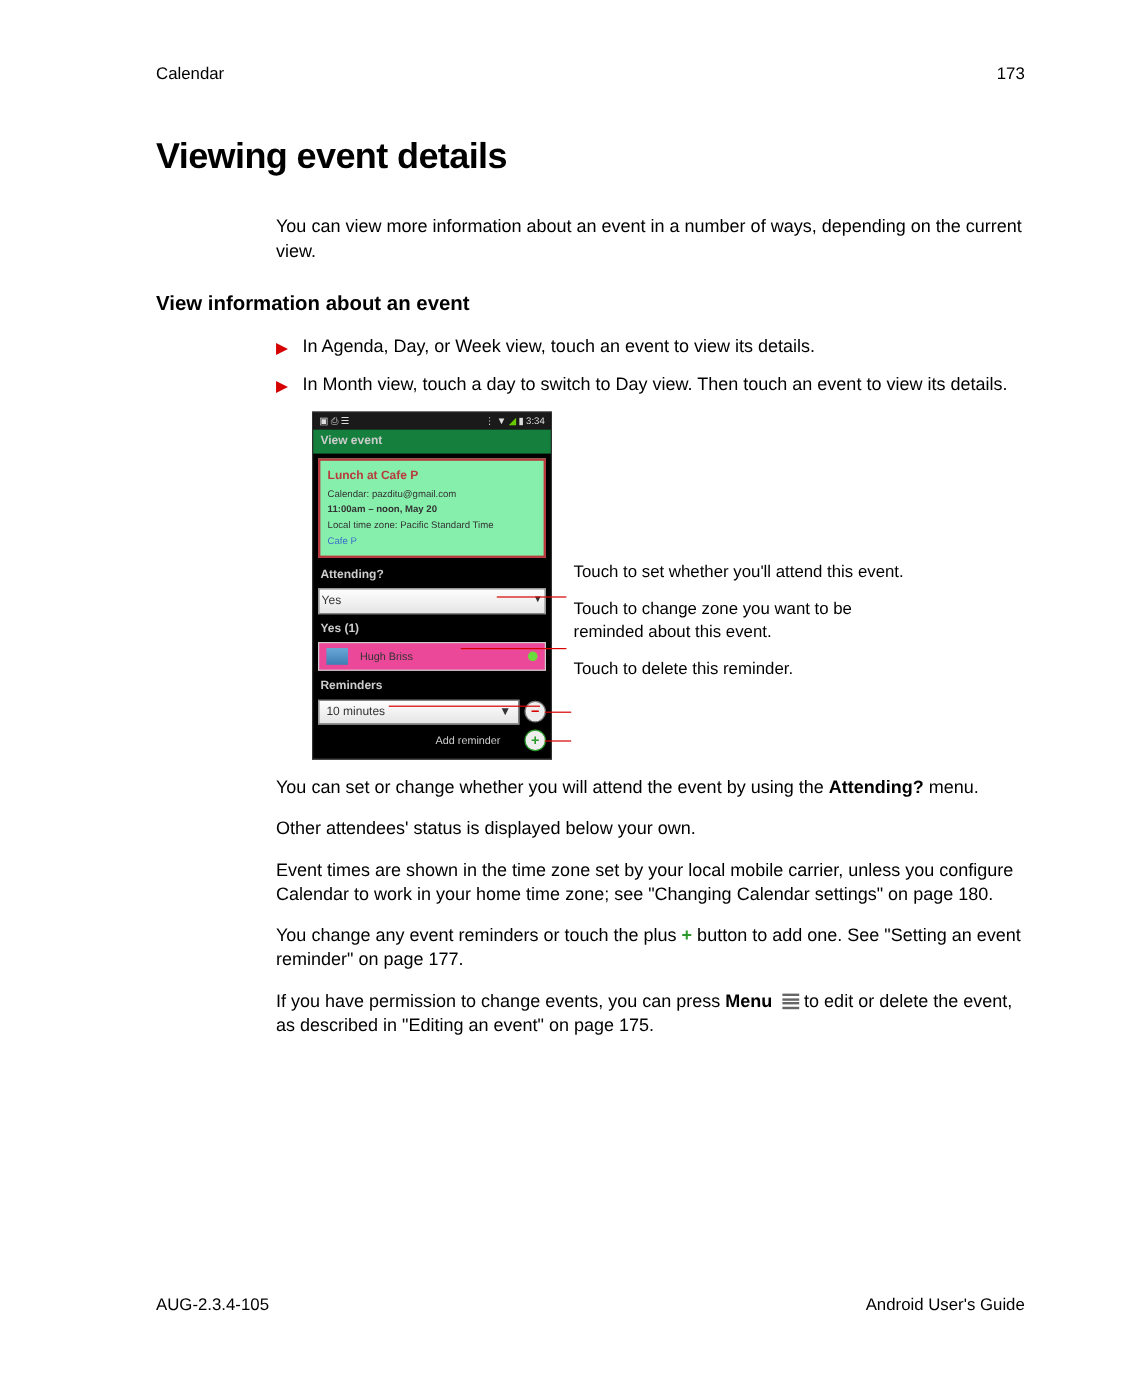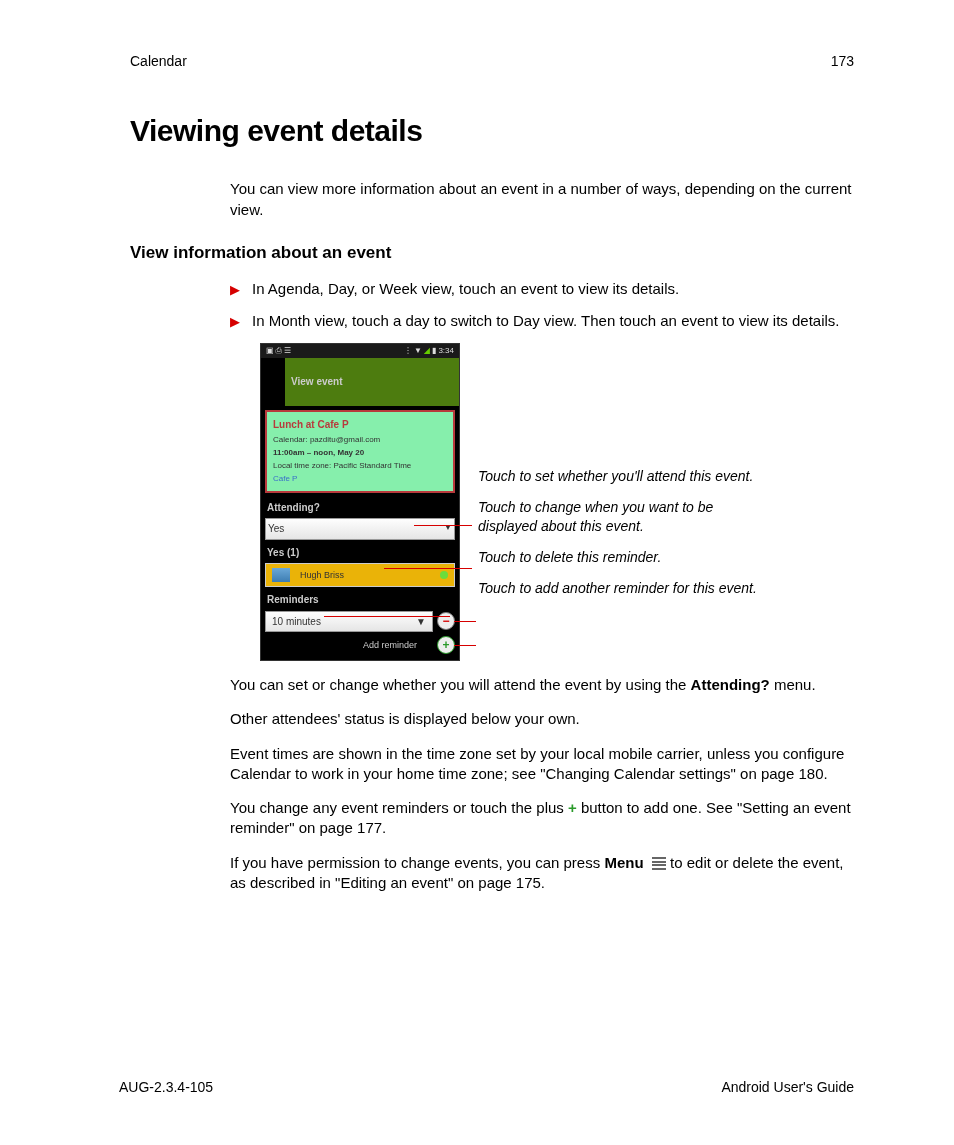--- a/index.html
+++ b/index.html
@@ -21,56 +21,56 @@
   .bullet-row { display: flex; margin-left: 100px; margin-bottom: 12px; align-items: flex-start; }
   .triangle { color: #d60000; margin-right: 12px; font-size: 13px; margin-top: 2px; }
   .body-block { margin-left: 100px; margin-bottom: 14px; }
   .figure-area { margin-left: 130px; margin-top: 8px; margin-bottom: 14px; display: flex; align-items: flex-start; }
   .phone {
     width: 200px; background: #000; padding-bottom: 4px; font-size: 10px; color: #ddd;
     border: 1px solid #333; position: relative;
   }
   .status-bar { height: 14px; background: #1a1a1a; display: flex; justify-content: space-between; align-items: center; padding: 0 4px; font-size: 8px; }
   .status-left span, .status-right span { margin: 0 1px; }
-  .view-event-bar { background: #4d7c0f; color: #ccc; padding: 17px 6px; font-size: 10px; font-weight: 600; margin-left: 24px; }
+  .view-event-bar { background: #15803d; color: #ccc; padding: 3px 6px; font-size: 10px; font-weight: 600; }
   .event-card {
     background: #86efac; margin: 4px; border: 2px solid #b83a3c; padding: 6px; color: #333;
   }
   .event-card .etitle { color: #b83a3c; font-weight: 700; font-size: 10px; margin-bottom: 4px; }
   .event-card .erow { font-size: 8px; margin-bottom: 2px; }
   .event-card .eloc { color: #3a6fc9; font-size: 8px; }
   .section-label { color: #ccc; padding: 4px 6px 2px 6px; font-size: 10px; font-weight: 600; }
   .dropdown {
     background: linear-gradient(#fefefe,#e5e5e5); color: #333; margin: 2px 4px; padding: 3px 2px;
     display: flex; justify-content: space-between; align-items: center; border: 1px solid #999; font-size: 10px;
     position: relative;
     text-align: right;
   }
   .dropdown .tri { font-size: 8px; }
   .attendee-row {
-    background: #eab308; color: #333; margin: 2px 4px; padding: 4px 6px;
+    background: #ec4899; color: #333; margin: 2px 4px; padding: 4px 6px;
     display: flex; align-items: center; font-size: 9px; border: 1px solid #ccc; position: relative;
   }
   .avatar { width: 18px; height: 14px; background: linear-gradient(#6aa8d8,#3d7db2); margin-right: 10px; }
   .status-dot { width: 8px; height: 8px; border-radius: 50%; background: #6bdc3c; margin-left: auto; }
   .reminder-row { display: flex; align-items: center; margin: 2px 4px; gap: 4px; }
   .reminder-drop { flex: 1; background: linear-gradient(#fefefe,#e5e5e5); color:#333; border:1px solid #999; padding:3px 6px; display:flex; justify-content:space-between; font-size:10px; position:relative;}
   .icon-btn { width: 18px; height: 18px; border-radius: 50%; border: 1px solid #777; background:#eee; display:flex; align-items:center; justify-content:center; font-size:12px; font-weight:700; position:relative;}
   .minus-icon { color:#d60000; }
   .plus-icon { color:#2a9a2a; }
   .add-rem-row { display:flex; justify-content:flex-end; align-items:center; margin:4px 4px 2px 4px; gap:20px; font-size:9px; color:#ccc;}
   .add-rem-row .icon-btn { border-color:#2a9a2a; }
-  .annotations { margin-left: 18px; font-size: 14px; line-height:1.35; width: 280px; font-style: italic; }
+  .annotations { margin-left: 18px; font-size: 14px; line-height:1.35; width: 280px; }
   .annot { margin-bottom: 12px; }
   .annot.a1 { margin-top: 124px; }
   .callout-line { position:absolute; height:1px; background:#d60000; right:-18px; z-index:5;}
   .plus-inline { color:#2a9a2a; font-weight:900; font-size:15px; }
   .menu-inline { display:inline-block; vertical-align:middle; }
   .menu-inline .bar { display:block; width:14px; height:2px; background:#666; margin:1.5px 0;}
-  .page-footer { position:absolute; bottom:48px; left:119px; right:100px; display:flex; justify-content:space-between; font-size:14px; }
+  .page-footer { position:absolute; bottom:48px; left:130px; right:100px; display:flex; justify-content:space-between; font-size:14px; }
 </style>
 </head>
 <body>
 
 <div class="page-header">
   <span>Calendar</span>
   <span>173</span>
 </div>
 
 <h1 class="page-title">Viewing event details</h1>
@@ -131,23 +131,22 @@
       <span>Add reminder</span>
       <div class="icon-btn">
         <span class="plus-icon">+</span>
         <div class="callout-line" style="width:22px; top:8px; right:-22px;"></div>
       </div>
     </div>
   </div>
 
   <div class="annotations">
     <div class="annot a1">Touch to set whether you'll attend this event.</div>
-    <div class="annot">Touch to change when you want to be displayed about this event.</div>
+    <div class="annot">Touch to change zone you want to be reminded about this event.</div>
     <div class="annot">Touch to delete this reminder.</div>
-    <div class="annot">Touch to add another reminder for this event.</div>
   </div>
 </div>
 
 <p class="body-block">
   <span>You can set or change whether you will attend the event by using the </span><b>Attending?</b><span> menu.</span>
 </p>
 <p class="body-block">Other attendees' status is displayed below your own.</p>
 <p class="body-block">Event times are shown in the time zone set by your local mobile carrier, unless you configure Calendar to work in your home time zone; see "Changing Calendar settings" on page 180.</p>
 <p class="body-block">
   <span>You change any event reminders or touch the plus </span><span class="plus-inline">+</span><span> button to add one. See "Setting an event reminder" on page 177.</span>

